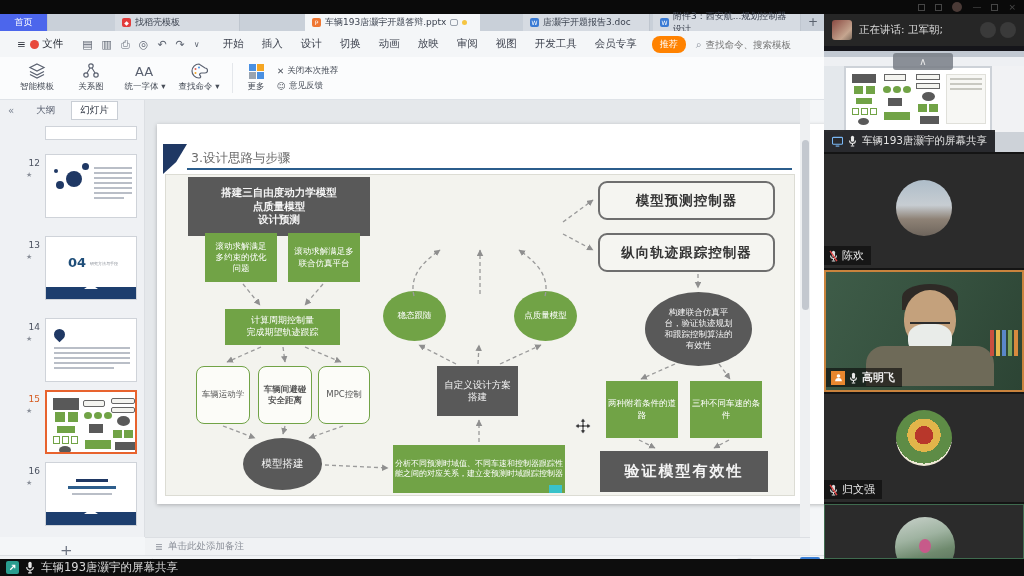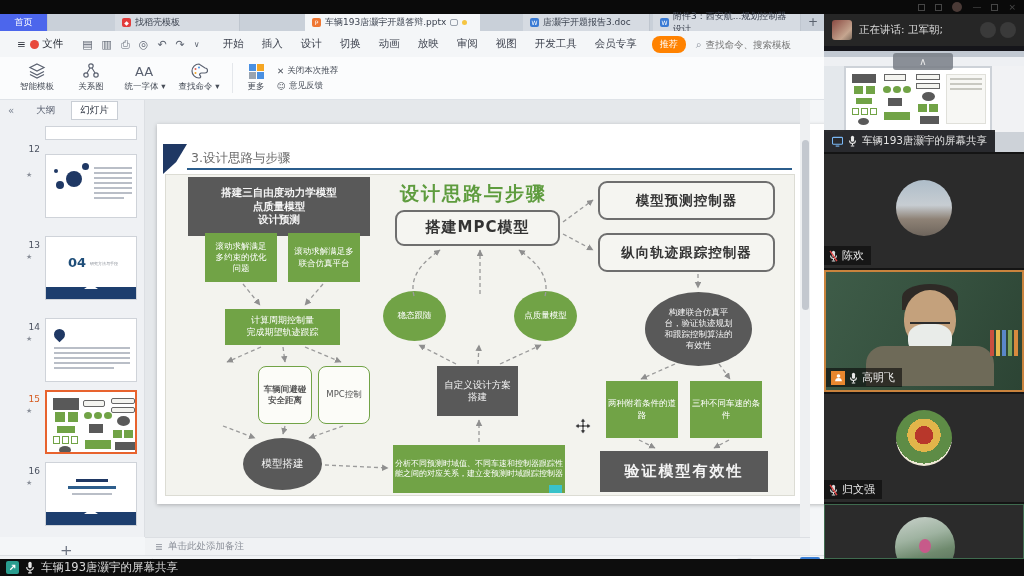--- a/index.html
+++ b/index.html
@@ -112,21 +112,21 @@
   .pvb{position:absolute;}
   .chev{position:absolute;left:69px;top:7px;width:60px;height:17px;background:rgba(120,126,134,.85);border-radius:3px;color:#e8e8e8;font-size:10px;display:flex;align-items:center;justify-content:center;}
   .pv-label{position:absolute;left:0px;top:84px;height:22px;display:flex;align-items:center;gap:5px;background:rgba(18,18,22,.88);padding:0 8px;color:#e4e4e4;font-size:10.5px;white-space:nowrap;}
 
   .tile{position:absolute;left:0;width:200px;background:#2b2b2b;overflow:hidden;}
   .avcirc{position:absolute;border-radius:50%;}
   .namechip{position:absolute;left:0;bottom:3px;display:flex;align-items:center;gap:4px;background:rgba(10,10,10,.62);padding:2px 7px 2px 5px;color:#ececec;font-size:11px;}
   .orangebox{width:14px;height:14px;background:#e8872e;display:flex;align-items:center;justify-content:center;}
 
   
-  #vid2{background:linear-gradient(115deg,#3e5c48 0%,#35503e 55%,#2c4434 100%);border:2px solid #c9833d;}
+  #vid2{background:linear-gradient(115deg,#3e5c48 0%,#35503e 55%,#2c4434 100%);border:2px solid #c9833d;font-weight:bold;}
   .head{position:absolute;left:78px;top:18px;width:52px;height:58px;border-radius:50% 50% 46% 46%;background:#c4a17c;}
   .hair{position:absolute;left:76px;top:12px;width:56px;height:26px;border-radius:50% 50% 0 0;background:#2e2a26;}
   .glass{position:absolute;left:84px;top:44px;width:40px;height:8px;border-bottom:2px solid #2c2c2c;}
   .mask{position:absolute;left:82px;top:52px;width:44px;height:34px;border-radius:38% 38% 50% 50%;background:#e9ece9;}
   .bodyv{position:absolute;left:40px;top:74px;width:128px;height:40px;border-radius:18px 18px 0 0;background:#6e6a58;}
   .books{position:absolute;right:4px;top:58px;display:flex;gap:2px;}
   .books i{display:block;width:4px;height:26px;}
 
   
   #taskbar{left:0;top:559px;width:1024px;height:17px;background:#0d0d0d;display:flex;align-items:center;gap:6px;padding:0 6px;}
@@ -260,21 +260,21 @@
 
     <div class="abs" id="leftpanel">
       <div class="abs" id="paneltabs">
         <span id="collapse">«</span>
         <span class="ptab">大纲</span>
         <span class="ptab active">幻灯片</span>
       </div>
 
       <div class="thumbwrap" style="top:26px;height:14px;"></div>
 
-      <span class="snum" style="top:44px;">12</span>
+      <span class="snum" style="top:58px;">12</span>
       <span class="sstar" style="top:71px;">★</span>
       <div class="thumbwrap" style="top:54px;">
         <div class="abs" style="left:20px;top:16px;width:16px;height:16px;border-radius:50%;background:#1f3864;"></div>
         <div class="abs" style="left:10px;top:26px;width:8px;height:8px;border-radius:50%;background:#1f3864;"></div>
         <div class="abs" style="left:36px;top:8px;width:7px;height:7px;border-radius:50%;background:#1f3864;"></div>
         <div class="abs" style="left:8px;top:14px;width:4px;height:4px;border-radius:50%;background:#1f3864;"></div>
         <div class="tline" style="left:48px;top:12px;width:38px;"></div>
           <div class="tline" style="left:48px;top:17px;width:38px;"></div>
           <div class="tline" style="left:48px;top:22px;width:38px;"></div>
           <div class="tline" style="left:48px;top:27px;width:38px;"></div>
@@ -345,31 +345,30 @@
       <div class="abs" id="slide">
         <div class="abs flag"></div>
         <div class="abs stitle">3.设计思路与步骤</div>
         <div class="abs hline"></div>
 
         <div class="abs" id="flowpanel"></div>
 
         <div class="n ndark" style="left:31px;top:53px;width:182px;height:59px;font-size:10.5px;font-weight:bold;">搭建三自由度动力学模型
 点质量模型
 设计预测</div>
-        <div class="flowtitle" style="left:243px;top:57px;">设计思路与步骤</div>
-        <div class="n nframe" style="left:238px;top:86px;width:165px;height:36px;font-size:15px;letter-spacing:1px;">搭建MPC模型</div>
         <div class="n nframe" style="left:441px;top:57px;width:177px;height:39px;font-size:13.5px;letter-spacing:1px;">模型预测控制器</div>
         <div class="n nframe" style="left:441px;top:109px;width:177px;height:39px;font-size:13.5px;letter-spacing:1px;">纵向轨迹跟踪控制器</div>
         <div class="n ngreen" style="left:48px;top:109px;width:72px;height:49px;font-size:8.5px;">滚动求解满足
 多约束的优化
 问题</div>
         <div class="n ngreen" style="left:131px;top:109px;width:72px;height:49px;font-size:8.5px;">滚动求解满足多
 联合仿真平台</div>
         <div class="n ngreen" style="left:68px;top:185px;width:115px;height:36px;font-size:9px;">计算周期控制量
 完成期望轨迹跟踪</div>
+        <div class="n noutline" style="left:39px;top:242px;width:54px;height:58px;font-size:8.5px;">车辆运动学</div>
         <div class="n noutline" style="left:101px;top:242px;width:54px;height:58px;font-size:8.5px;font-weight:bold;">车辆间避碰
 安全距离</div>
         <div class="n noutline" style="left:161px;top:242px;width:52px;height:58px;font-size:8.5px;">MPC控制</div>
         <div class="n ndark nellipse" style="left:86px;top:314px;width:79px;height:52px;font-size:10.5px;">模型搭建</div>
         <div class="n ngreen nellipse" style="left:226px;top:167px;width:63px;height:50px;font-size:8.5px;">稳态跟随</div>
         <div class="n ngreen nellipse" style="left:357px;top:167px;width:63px;height:50px;font-size:8.5px;">点质量模型</div>
         <div class="n ndark" style="left:280px;top:242px;width:81px;height:50px;font-size:9.5px;">自定义设计方案
 搭建</div>
         <div class="n ndark nellipse" style="left:488px;top:168px;width:107px;height:74px;font-size:8.5px;">构建联合仿真平
 台，验证轨迹规划

